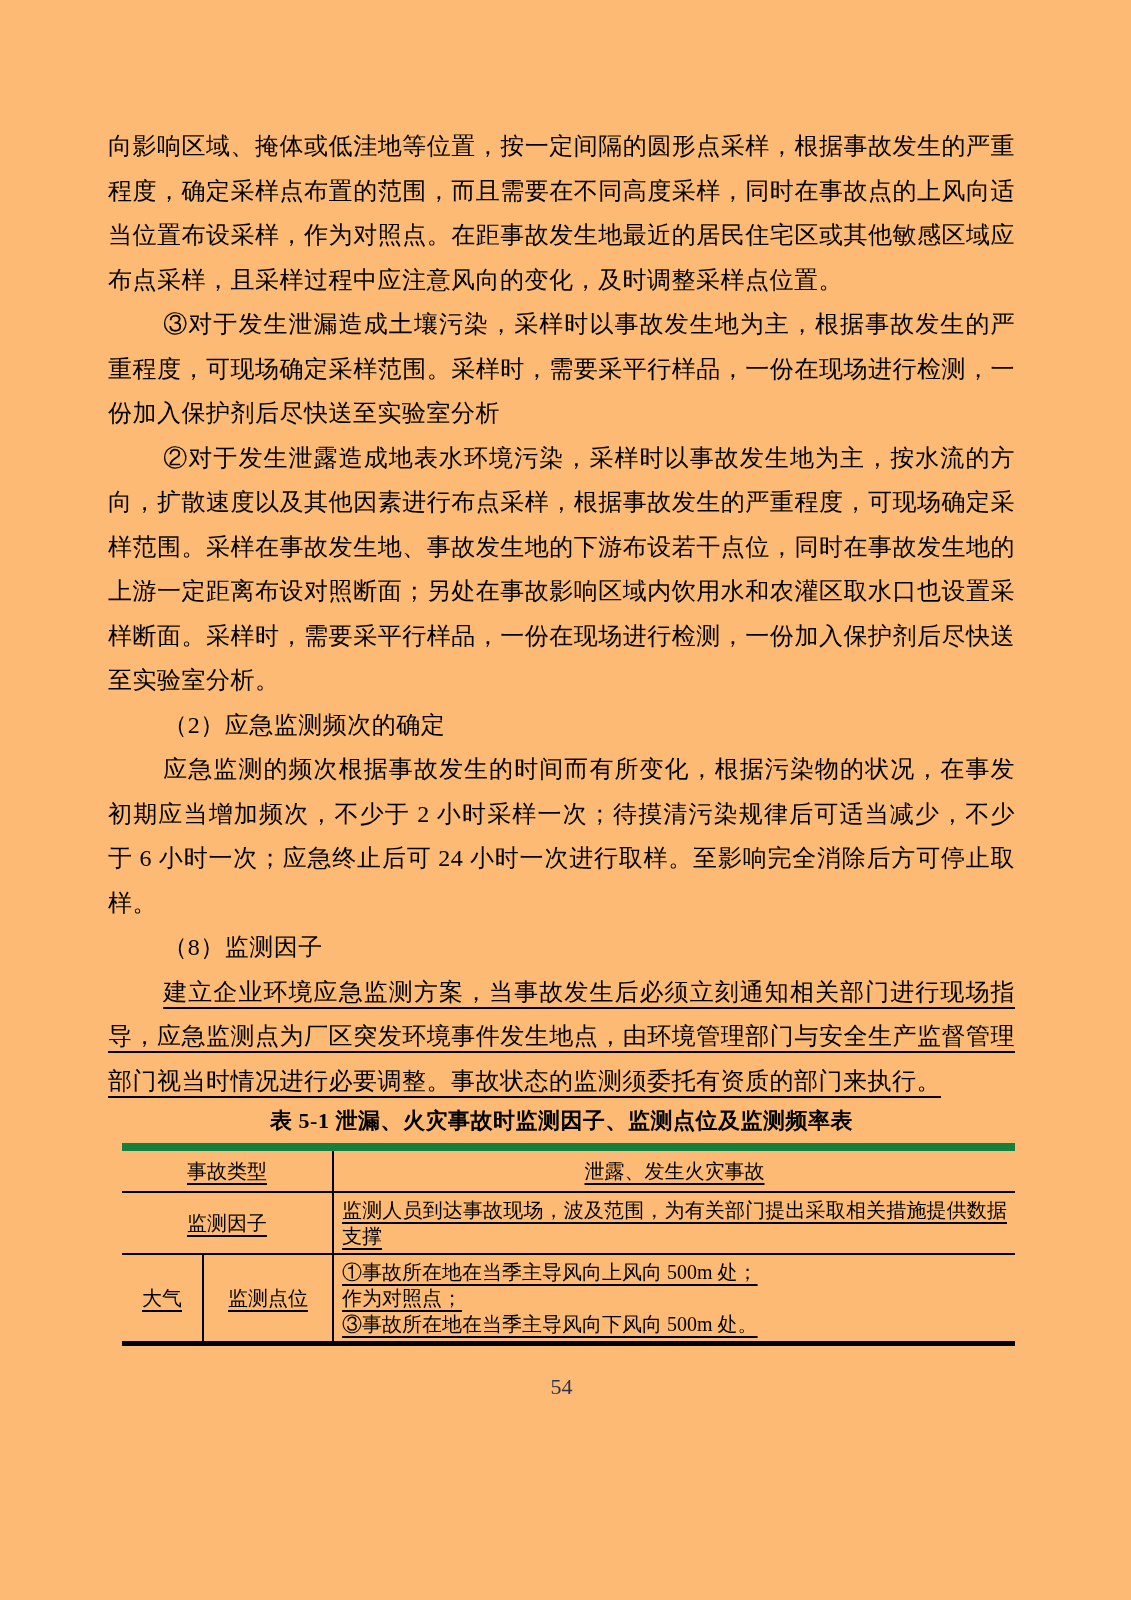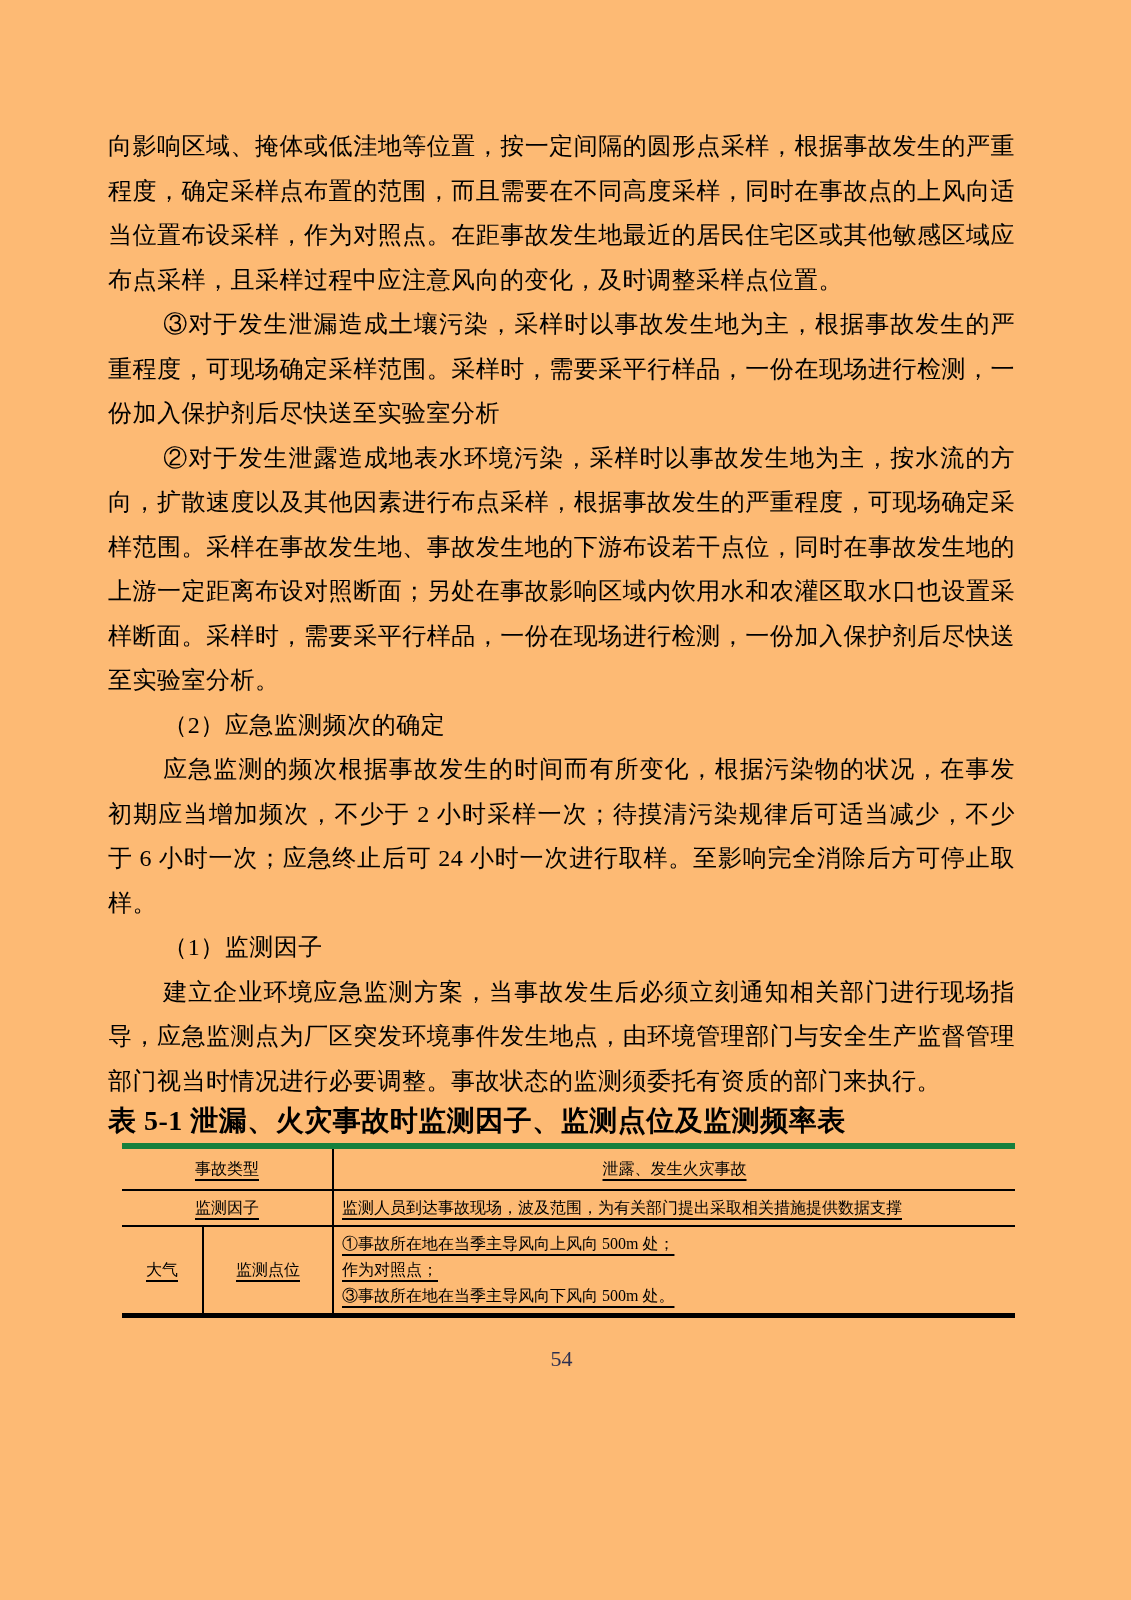--- a/index.html
+++ b/index.html
@@ -16,39 +16,40 @@
   }
   .para {
     margin:0;
     font-size:24px;
     line-height:44.5px;
     text-align:justify;
     letter-spacing:0.5px;
   }
   .ind { text-indent:2.3em; }
   .ul  {
+    text-decoration:underline;
     text-underline-offset:7px;
     text-decoration-thickness:2px;
   }
   .tbl-title {
     margin:2px 0 6px 0;
-    font-size:28px;
+    font-size:22px;
     font-weight:bold;
     line-height:32px;
-    text-align:left;
+    text-align:center;
     letter-spacing:0.5px;
   }
   table.t {
     border-collapse:collapse;
     table-layout:fixed;
     width:893px;
     margin-left:14px;
-    border-top:6px solid #15803d;
+    border-top:8px solid #15803d;
     border-bottom:5px solid #000;
-    font-size:16px;
+    font-size:20px;
   }
   table.t td {
     padding:4px 8px;
     line-height:26px;
     text-decoration:underline;
     text-underline-offset:5px;
     text-decoration-thickness:1.5px;
     vertical-align:middle;
   }
   table.t tr.r2 td, table.t tr.r3 td { border-top:2px solid #000; }
@@ -66,21 +67,21 @@
 </head>
 <body>
 
 <div class="page">
 
   <p class="para">向影响区域、掩体或低洼地等位置，按一定间隔的圆形点采样，根据事故发生的严重程度，确定采样点布置的范围，而且需要在不同高度采样，同时在事故点的上风向适当位置布设采样，作为对照点。在距事故发生地最近的居民住宅区或其他敏感区域应布点采样，且采样过程中应注意风向的变化，及时调整采样点位置。</p>
   <p class="para ind">③对于发生泄漏造成土壤污染，采样时以事故发生地为主，根据事故发生的严重程度，可现场确定采样范围。采样时，需要采平行样品，一份在现场进行检测，一份加入保护剂后尽快送至实验室分析</p>
   <p class="para ind">②对于发生泄露造成地表水环境污染，采样时以事故发生地为主，按水流的方向，扩散速度以及其他因素进行布点采样，根据事故发生的严重程度，可现场确定采样范围。采样在事故发生地、事故发生地的下游布设若干点位，同时在事故发生地的上游一定距离布设对照断面；另处在事故影响区域内饮用水和农灌区取水口也设置采样断面。采样时，需要采平行样品，一份在现场进行检测，一份加入保护剂后尽快送至实验室分析。</p>
   <p class="para ind">（2）应急监测频次的确定</p>
   <p class="para ind">应急监测的频次根据事故发生的时间而有所变化，根据污染物的状况，在事发初期应当增加频次，不少于 2 小时采样一次；待摸清污染规律后可适当减少，不少于 6 小时一次；应急终止后可 24 小时一次进行取样。至影响完全消除后方可停止取样。</p>
-  <p class="para ind">（1）监测因子</p>
+  <p class="para ind">（8）监测因子</p>
   <p class="para ind ul">建立企业环境应急监测方案，当事故发生后必须立刻通知相关部门进行现场指导，应急监测点为厂区突发环境事件发生地点，由环境管理部门与安全生产监督管理部门视当时情况进行必要调整。事故状态的监测须委托有资质的部门来执行。</p>
 
   <p class="tbl-title">表 5-1  泄漏、火灾事故时监测因子、监测点位及监测频率表</p>
 
   <table class="t">
     <colgroup>
       <col style="width:81px">
       <col style="width:130px">
       <col style="width:682px">
     </colgroup>

